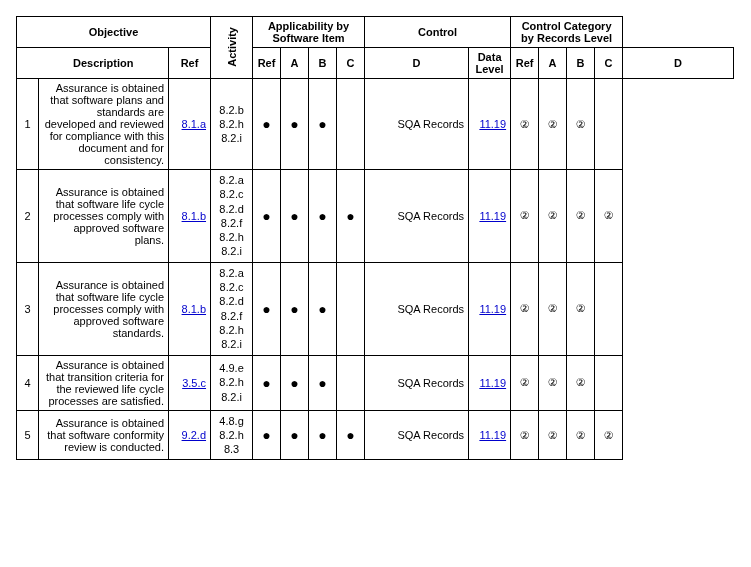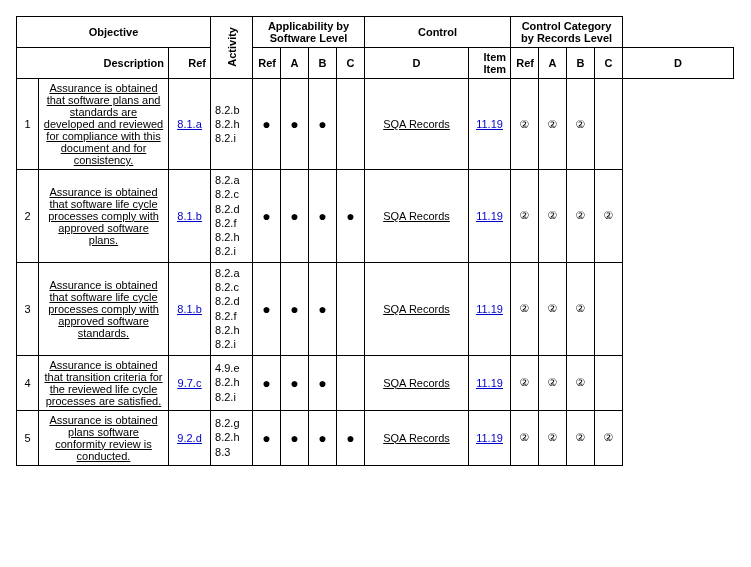--- a/index.html
+++ b/index.html
@@ -24,40 +24,39 @@
   th {
     font-weight: bold;
     text-align: center;
     margin-left: 48px;
   }
   .hdr-group {
     text-align: center;
     font-weight: bold;
   }
   .sub-left {
+    text-align: center;
+    font-weight: bold;
+  }
+  .sub-center {
+    text-align: center;
+    font-weight: bold;
+  }
+  .num {
+    text-align: center;
+  }
+  .desc {
     text-align: right;
-    font-weight: bold;
-  }
-  .sub-center {
-    text-align: center;
-    font-weight: bold;
-  }
-  .num {
-    text-align: center;
-  }
-  .desc {
-    text-align: center;
-    text-decoration: underline;
   }
   .ref-link {
     color: #0000cc;
     text-decoration: underline;
   }
   .act {
-    text-align: left;
+    text-align: center;
     line-height: 1.3;
     white-space: pre-line;
     margin-left: 24px;
   }
   .dot {
     text-align: center;
     font-size: 14px;
     line-height: 1;
   }
   .cc {
@@ -95,34 +94,34 @@
       <col class="c-ref2">
     <col class="c-cc">
       <col class="c-cc">
       <col class="c-cc">
       <col class="c-cc">
   </colgroup>
   <thead>
     <tr>
       <th colspan="3" rowspan="1" class="hdr-group">Objective</th>
       <th rowspan="2" class="hdr-group"><span class="vtext">Activity</span></th>
-      <th colspan="4" class="hdr-group">Applicability by Software Level</th>
+      <th colspan="4" class="hdr-group">Applicability by Software Item</th>
       <th colspan="2" class="hdr-group">Control</th>
       <th colspan="4" class="hdr-group">Control Category by Records Level</th>
     </tr>
     <tr>
       <th class="sub-left" style="border-right:none;"></th>
       <th class="sub-left" style="border-left:none;">Description</th>
       <th class="sub-left">Ref</th>
       <th class="sub-left">Ref</th>
       <th class="sub-center">A</th>
       <th class="sub-center">B</th>
       <th class="sub-center">C</th>
       <th class="sub-center">D</th>
-      <th class="sub-left">Item Item</th>
+      <th class="sub-left">Data Level</th>
       <th class="sub-left">Ref</th>
       <th class="sub-center">A</th>
       <th class="sub-center">B</th>
       <th class="sub-center">C</th>
       <th class="sub-center">D</th>
     </tr>
   </thead>
   <tbody id="tbody">
       <tr>
         <td class="num">1</td>
@@ -180,40 +179,40 @@
         <td class="desc">SQA Records</td>
         <td class="desc"><span class="ref-link">11.19</span></td>
         <td class="cc">②</td>
         <td class="cc">②</td>
         <td class="cc">②</td>
         <td class="cc"></td>
       </tr>
       <tr>
         <td class="num">4</td>
         <td class="desc">Assurance is obtained that transition criteria for the reviewed life cycle processes are satisfied.</td>
-        <td class="desc"><span class="ref-link">9.7.c</span></td>
+        <td class="desc"><span class="ref-link">3.5.c</span></td>
         <td class="act">4.9.e
 8.2.h
 8.2.i</td>
         <td class="dot">●</td>
         <td class="dot">●</td>
         <td class="dot">●</td>
         <td class="dot"></td>
         <td class="desc">SQA Records</td>
         <td class="desc"><span class="ref-link">11.19</span></td>
         <td class="cc">②</td>
         <td class="cc">②</td>
         <td class="cc">②</td>
         <td class="cc"></td>
       </tr>
       <tr>
         <td class="num">5</td>
-        <td class="desc">Assurance is obtained plans software conformity review is conducted.</td>
+        <td class="desc">Assurance is obtained that software conformity review is conducted.</td>
         <td class="desc"><span class="ref-link">9.2.d</span></td>
-        <td class="act">8.2.g
+        <td class="act">4.8.g
 8.2.h
 8.3</td>
         <td class="dot">●</td>
         <td class="dot">●</td>
         <td class="dot">●</td>
         <td class="dot">●</td>
         <td class="desc">SQA Records</td>
         <td class="desc"><span class="ref-link">11.19</span></td>
         <td class="cc">②</td>
         <td class="cc">②</td>

